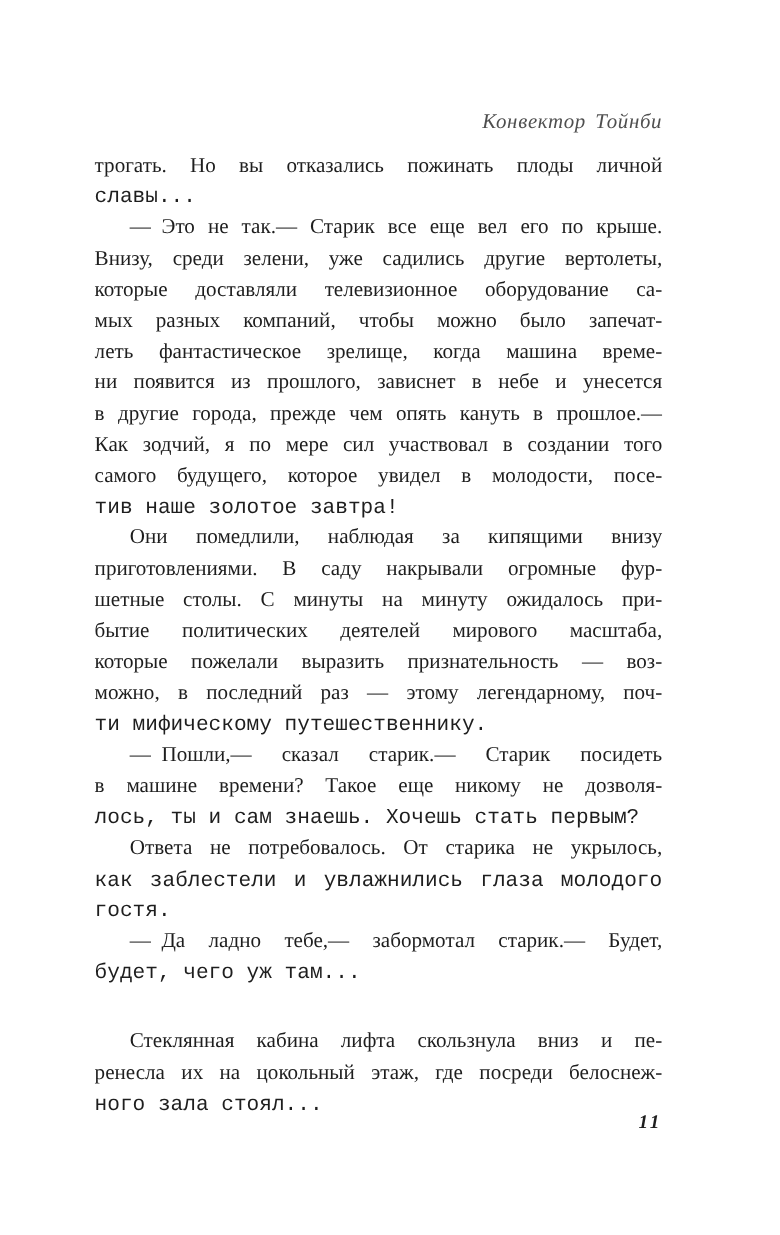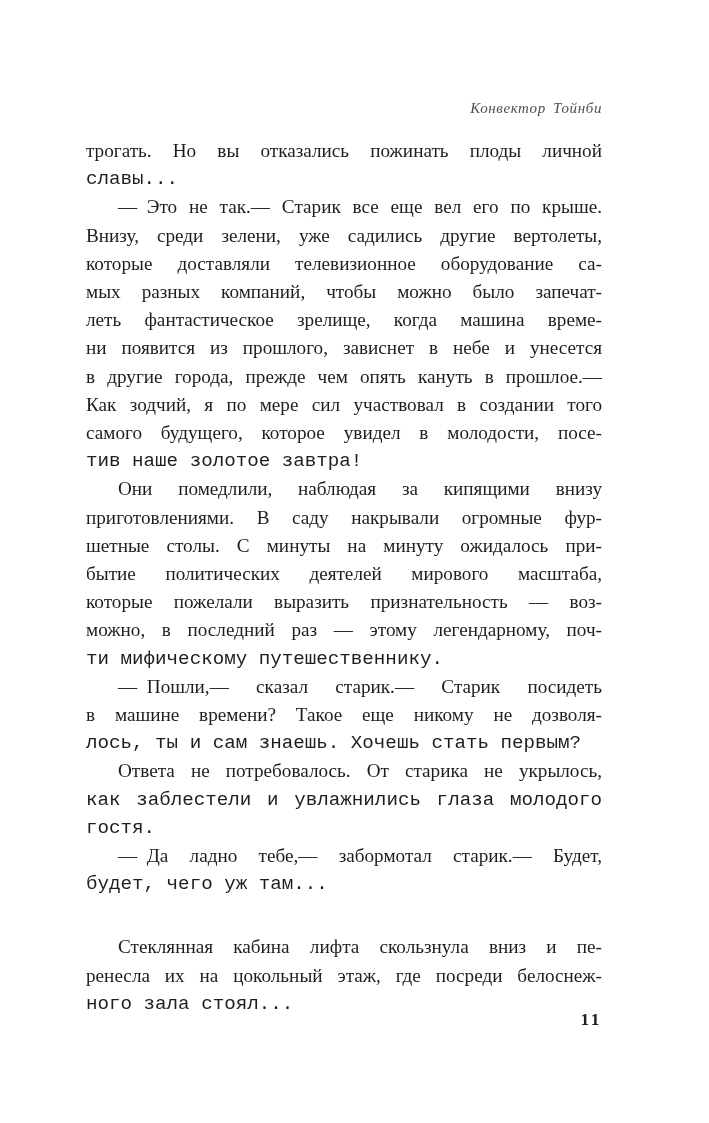--- a/index.html
+++ b/index.html
@@ -15,21 +15,21 @@
     font-family: "Liberation Serif", "DejaVu Serif", serif;
     overflow: hidden;
   }
   .running-head {
     position: absolute;
     top: 100px;
     left: 86px;
     width: 516px;
     text-align: right;
     font-style: italic;
-    font-size: 15px;
+    font-size: 19px;
     letter-spacing: 0.6px;
     word-spacing: 3px;
     color: var(--head-color, #4f4f4f);
   }
   .body-text {
     position: absolute;
     top: 137px;
     left: 86px;
     width: 516px;
     font-size: 19.2px;
@@ -59,20 +59,21 @@
   .page-number {
     position: absolute;
     top: 1009px;
     left: 86px;
     width: 516px;
     text-align: right;
     font-size: 17.5px;
     font-weight: bold;
     letter-spacing: 2.5px;
     color: var(--text-color, #1e1e1e);
+    font-style: italic;
   }
 </style>
 </head>
 <body>
 
 <div class="page" style="--bg-color: #ffffff; --text-color: #1e1e1e; --head-color: #4f4f4f;">
   <div class="running-head">Конвектор Тойнби</div>
 
   <div class="body-text">
       <div class="para">

